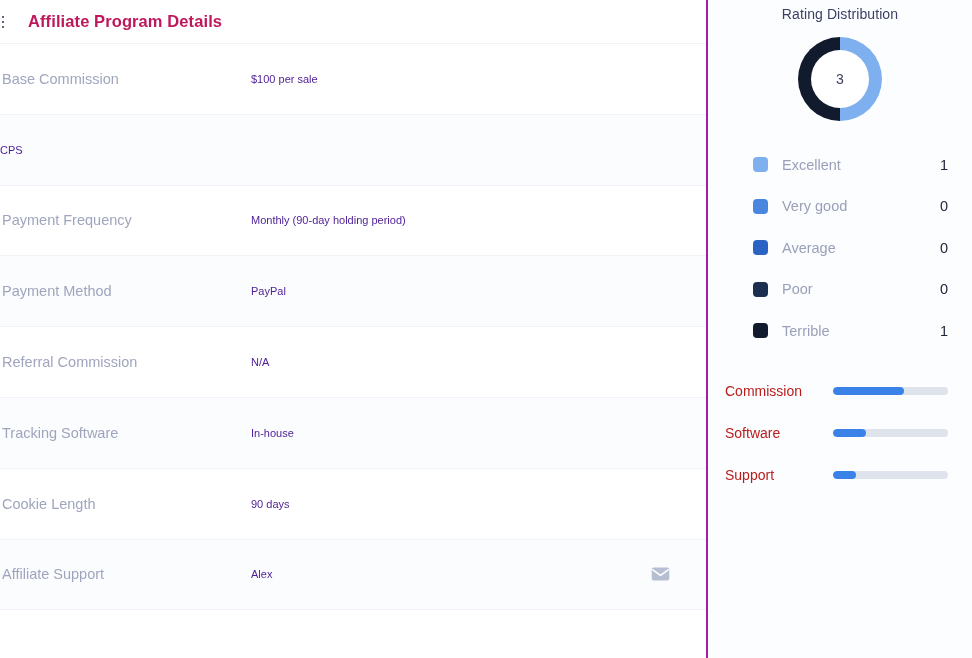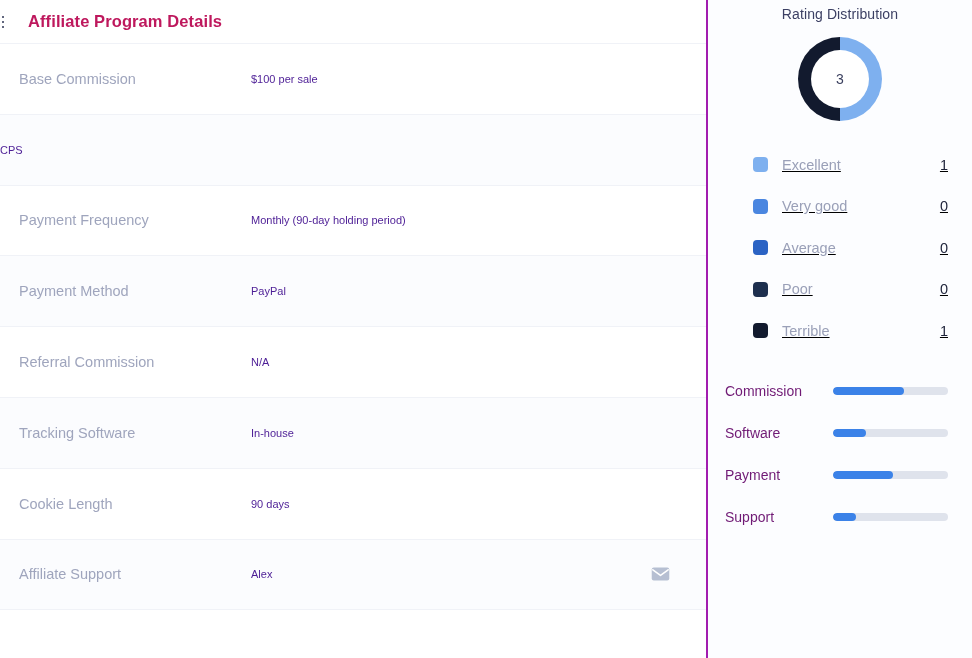--- a/index.html
+++ b/index.html
@@ -91,21 +91,21 @@
   .detail-row:nth-child(even) {
     background: #fbfcfe;
   }
   .detail-row:nth-child(odd) {
     background: #ffffff;
   }
 
   .detail-label {
     width: 251px;
     flex: 0 0 251px;
-    padding-left: 19px;
+    padding-left: 2px;
     font-size: 14.5px;
     color: #9fa5bd;
     white-space: nowrap;
   }
 
   .detail-value {
     font-size: 11px;
     color: #4c1d95;
     white-space: nowrap;
     flex: 1 1 auto;
@@ -164,21 +164,20 @@
     display: flex;
     align-items: center;
     justify-content: center;
     font-size: 14px;
     color: #3a3f5e;
   }
 
   #legend {
     margin-top: 20px;
     padding: 0 24px 0 45px;
-    text-decoration: underline;
   }
 
   .legend-row {
     height: 41.5px;
     display: flex;
     align-items: center;
   }
 
   .legend-swatch {
     width: 15px;
@@ -210,21 +209,21 @@
 
   .metric-row {
     height: 42px;
     display: flex;
     align-items: center;
     gap: 0px;
   }
 
   .metric-label {
     font-size: 14px;
-    color: #701a75;
+    color: #b91c1c;
     white-space: nowrap;
     width: 108px;
     flex: 0 0 108px;
   }
 
   .metric-track {
     position: relative;
     height: 8px;
     flex: 1 1 auto;
     background: #dfe3ec;
@@ -370,26 +369,20 @@
             <span class="metric-fill" style="width: 62%;"></span>
           </span>
         </div>
         <div class="metric-row">
           <span class="metric-label">Software</span>
           <span class="metric-track">
             <span class="metric-fill" style="width: 29%;"></span>
           </span>
         </div>
         <div class="metric-row">
-          <span class="metric-label">Payment</span>
-          <span class="metric-track">
-            <span class="metric-fill" style="width: 52%;"></span>
-          </span>
-        </div>
-        <div class="metric-row">
           <span class="metric-label">Support</span>
           <span class="metric-track">
             <span class="metric-fill" style="width: 20%;"></span>
           </span>
         </div>
       </div>
 
     <div id="footnote"></div>
   </div>
 </div>

